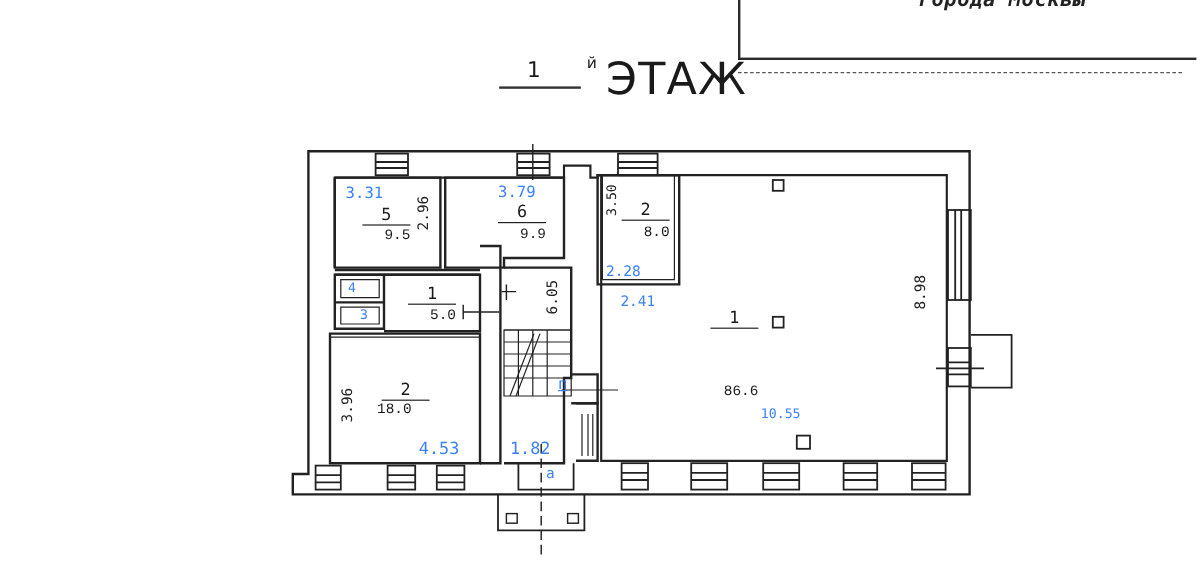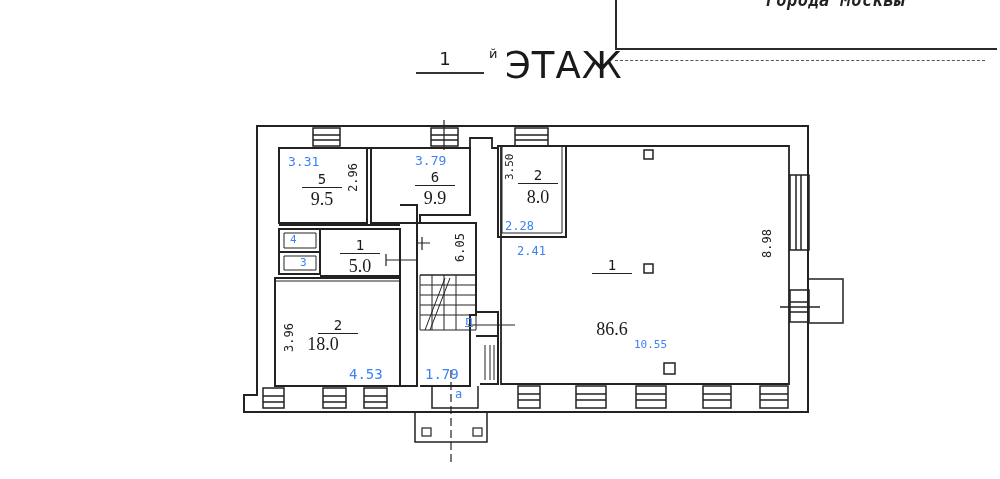--- a/index.html
+++ b/index.html
@@ -19,22 +19,22 @@
   .floor-word { position:absolute; left:505px; top:44px; font-size:37px; letter-spacing:1px; }
   svg.plan { position:absolute; left:0; top:0; }
   .lbl { position:absolute; font-size:13px; color:#3b82f6; white-space:nowrap;
          font-family:"DejaVu Sans Mono", monospace; }
   .lbl-v { position:absolute; font-size:12px; color:#222; white-space:nowrap;
            transform:rotate(-90deg); transform-origin:left top;
            font-family:"DejaVu Sans Mono", monospace; }
   .room-no { position:absolute; font-size:14px; text-align:center; width:40px;
              border-bottom:1px solid #222; line-height:15px;
              font-family:"DejaVu Sans Mono", monospace; }
-  .room-area { position:absolute; font-size:18px; text-align:center; width:40px;
-               font-family:Liberation Serif, serif; }
+  .room-area { position:absolute; font-size:12px; text-align:right; width:40px;
+               font-family:Liberation Mono, monospace; }
 </style>
 </head>
 <body>
 
 <div class="stamp-box">
 
   <div class="stamp-line stamp-line2">города Москвы</div>
 </div>
 <div class="stamp-underline"></div>
 
@@ -156,21 +156,21 @@
 
 <div class="lbl" style="left:290px;top:233px;font-size:11px;">4</div>
 <div class="lbl" style="left:300px;top:256px;font-size:11px;">3</div>
 
 <div class="lbl-v" style="left:282px;top:352px;">3.96</div>
 <div class="room-no" style="left:318px;top:318px;">2</div>
 <div class="room-area" style="left:303px;top:334px;">18.0</div>
 <div class="lbl" style="left:349px;top:366px;font-size:14px;">4.53</div>
 
 <div class="lbl-v" style="left:453px;top:262px;">6.05</div>
-<div class="lbl" style="left:425px;top:366px;font-size:14px;">1.79</div>
+<div class="lbl" style="left:425px;top:366px;font-size:14px;">1.82</div>
 <div class="lbl" style="left:455px;top:387px;font-size:12px;">а</div>
 <div class="lbl" style="left:465px;top:313px;font-size:13px;text-decoration:underline;">п</div>
 
 <div class="lbl-v" style="left:503px;top:180px;font-size:11px;">3.50</div>
 <div class="room-no" style="left:518px;top:168px;">2</div>
 <div class="room-area" style="left:518px;top:187px;">8.0</div>
 <div class="lbl" style="left:505px;top:219px;font-size:12px;">2.28</div>
 
 <div class="lbl" style="left:517px;top:244px;font-size:12px;">2.41</div>
 <div class="lbl-v" style="left:760px;top:258px;">8.98</div>

